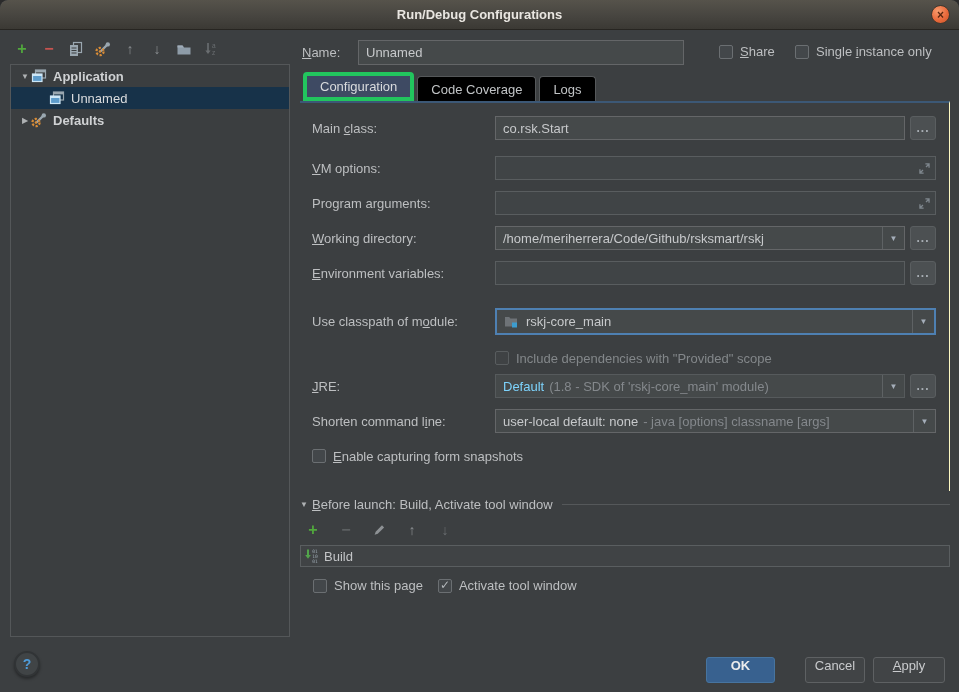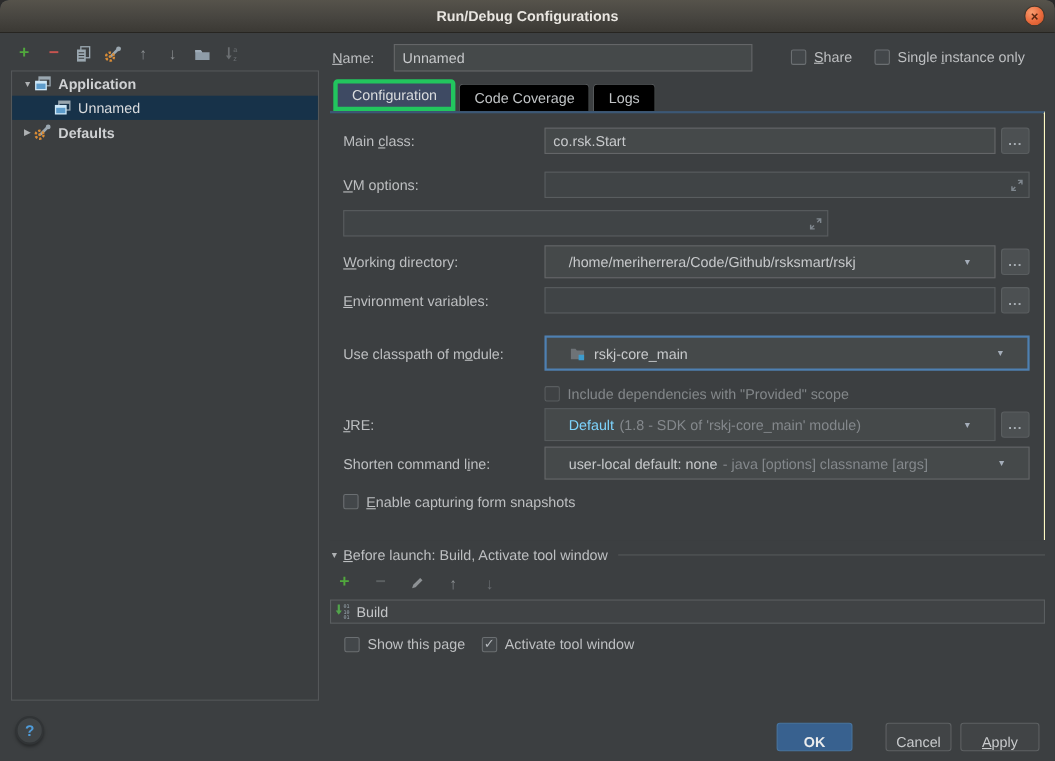--- a/index.html
+++ b/index.html
@@ -60,21 +60,21 @@
   .flabel{width:183px; flex:none; color:#BDBFC1;}
   .field{height:24px; background:#45494A; border:1px solid #646668; display:flex; align-items:center; position:relative;}
   .field.empty{background:#404446; border-color:#595D5F;}
   .fval{padding:0 7px; color:#C7C9CB; white-space:nowrap; overflow:hidden; flex:1;}
   .w-browse{width:410px;}
   .w-full{width:441px;}
   .browse-btn{width:26px; height:24px; margin-left:5px; background:#4C5052; border:1px solid #5A5E60;
     border-radius:3px; color:#A9AFB5; font-size:12px; font-weight:bold; line-height:1;
     display:flex; align-items:center; justify-content:center; letter-spacing:1px;}
   .expand-ico{position:absolute; right:4px; top:5px;}
-  .combo{padding:14px;}
+  .combo{padding:0;}
   .combo .arrow-seg{width:22px; align-self:stretch; border-left:1px solid #5E6264;
     display:flex; align-items:center; justify-content:center; color:#A5AEBA; font-size:8px; flex:none;}
   .combo.focused{border:2px solid #4E80B2; height:27px;}
   .combo.dimmed{border-color:#565A5C;}
   .hint{color:#84888C; margin-left:5px; white-space:nowrap;}
   .jre-val{color:#7dd3fc;}
   .mod-ico{width:16px; height:16px; margin-left:6px; flex:none;}
   
   .before-launch{position:absolute; left:300px; top:465px; width:650px;}
   .bl-header{display:flex; align-items:center; height:18px;}
@@ -84,21 +84,21 @@
   .bl-list{margin-top:7px; border:1px solid #5A5E60; background:#404345; height:22px;
     display:flex; align-items:center; padding:0 3px;}
   .bl-item-label{margin-left:4px; color:#C3C5C7;}
   .bl-checks{margin-top:11px; display:flex; gap:15px; padding-left:13px;}
   .bl-checks .cb-row{position:static;}
   
   .help-btn{position:absolute; left:14px; top:621px; width:26px; height:26px; border-radius:50%;
     background:#404446; border:2px solid #313436; box-shadow:0 2px 3px rgba(0,0,0,.35);
     color:#4F9BD8; font-weight:bold; font-size:14px; display:flex; align-items:center; justify-content:center;}
   .btn{position:absolute; top:627px; height:26px; border-radius:3px;
-    display:flex; align-items:flex-end; justify-content:center; font-size:13px;}
+    display:flex; align-items:flex-start; justify-content:center; font-size:13px;}
   .btn-ok{left:706px; width:69px; background:#38618F; border:1px solid #47749F; color:#EAEBEC; font-weight:bold;}
   .btn-cancel{left:789px; width:60px; background:#414446; border:1px solid #5E6163; color:#C9CBCD;margin-left:16px;}
   .btn-apply{left:873px; width:72px; background:#414446; border:1px solid #5E6163; color:#C9CBCD;}
 </style>
 </head>
 <body>
 
 <div class="window">
 
   <div class="titlebar">
@@ -228,20 +228,21 @@
           <span class="fval"></span>
           <span class="expand-ico">
             <svg width="13" height="13" viewBox="0 0 12 12">
                 <path d="M4.6 7.4 L1.8 10.2 M1.8 6.8 v3.4 h3.4 M7.4 4.6 L10.2 1.8 M10.2 5.2 V1.8 H6.8" stroke="#7E868D" stroke-width="1.2" fill="none"></path>
               </svg>
           </span>
         </div>
       </div>
 
       <div class="frow" style="top:88px">
+        <span class="flabel"><span>Program ar</span><span class="mn">g</span><span>uments:</span></span>
         <div class="field w-full empty">
           <span class="fval"></span>
           <span class="expand-ico">
             <svg width="13" height="13" viewBox="0 0 12 12">
                 <path d="M4.6 7.4 L1.8 10.2 M1.8 6.8 v3.4 h3.4 M7.4 4.6 L10.2 1.8 M10.2 5.2 V1.8 H6.8" stroke="#7E868D" stroke-width="1.2" fill="none"></path>
               </svg>
           </span>
         </div>
       </div>
 

